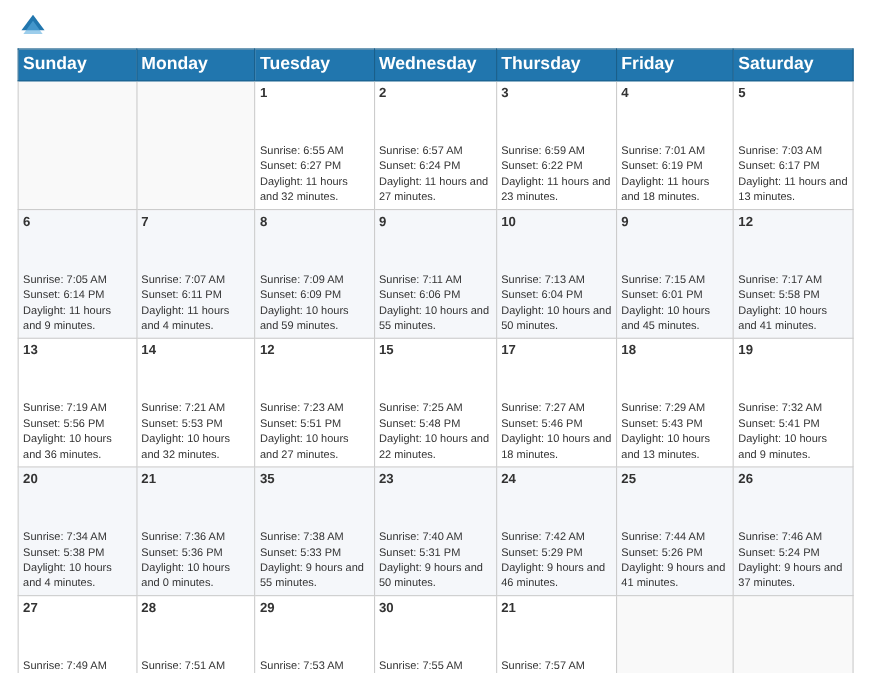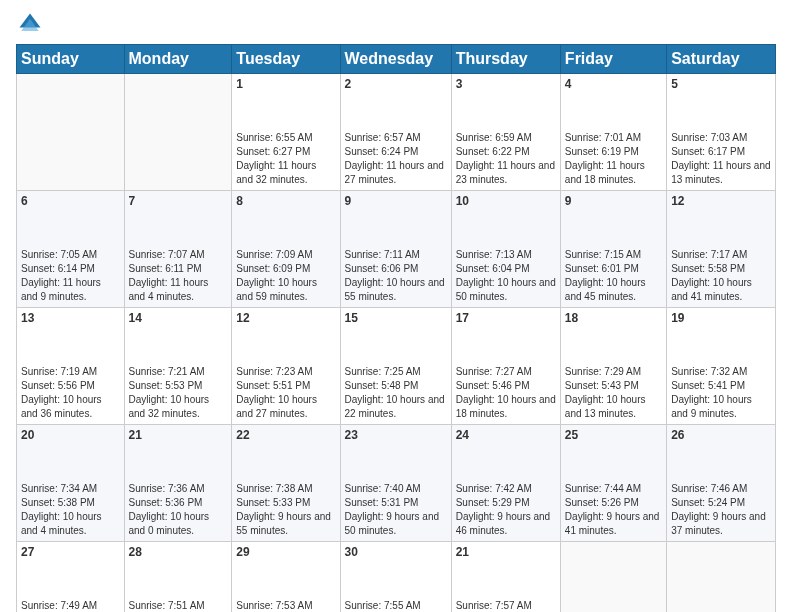--- a/index.html
+++ b/index.html
@@ -228,21 +228,21 @@
         <tr>
           <td>
             <span class="day-number">20</span>
             <div class="day-detail">Sunrise: 7:34 AM<br>Sunset: 5:38 PM<br>Daylight: 10 hours and 4 minutes.</div>
           </td>
           <td>
             <span class="day-number">21</span>
             <div class="day-detail">Sunrise: 7:36 AM<br>Sunset: 5:36 PM<br>Daylight: 10 hours and 0 minutes.</div>
           </td>
           <td>
-            <span class="day-number">22</span>
+            <span class="day-number">35</span>
             <div class="day-detail">Sunrise: 7:38 AM<br>Sunset: 5:33 PM<br>Daylight: 9 hours and 55 minutes.</div>
           </td>
           <td>
             <span class="day-number">23</span>
             <div class="day-detail">Sunrise: 7:40 AM<br>Sunset: 5:31 PM<br>Daylight: 9 hours and 50 minutes.</div>
           </td>
           <td>
             <span class="day-number">24</span>
             <div class="day-detail">Sunrise: 7:42 AM<br>Sunset: 5:29 PM<br>Daylight: 9 hours and 46 minutes.</div>
           </td>

